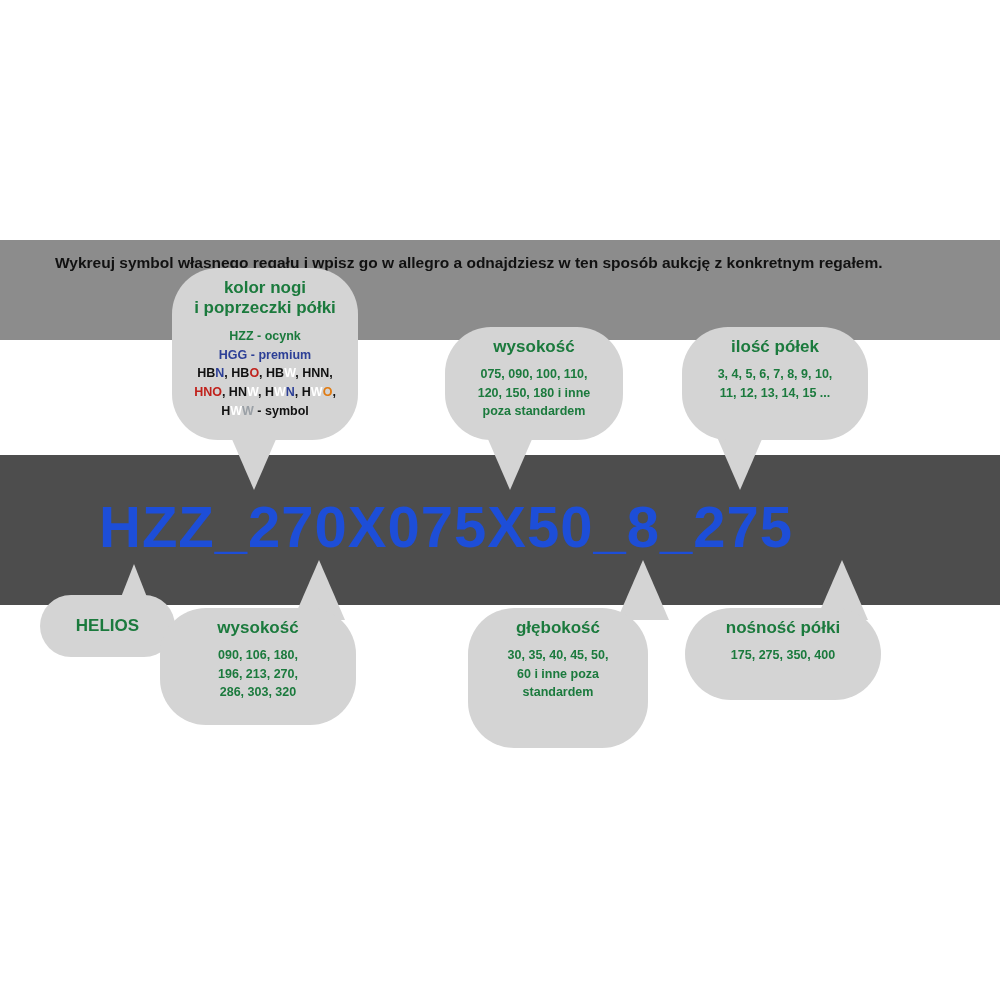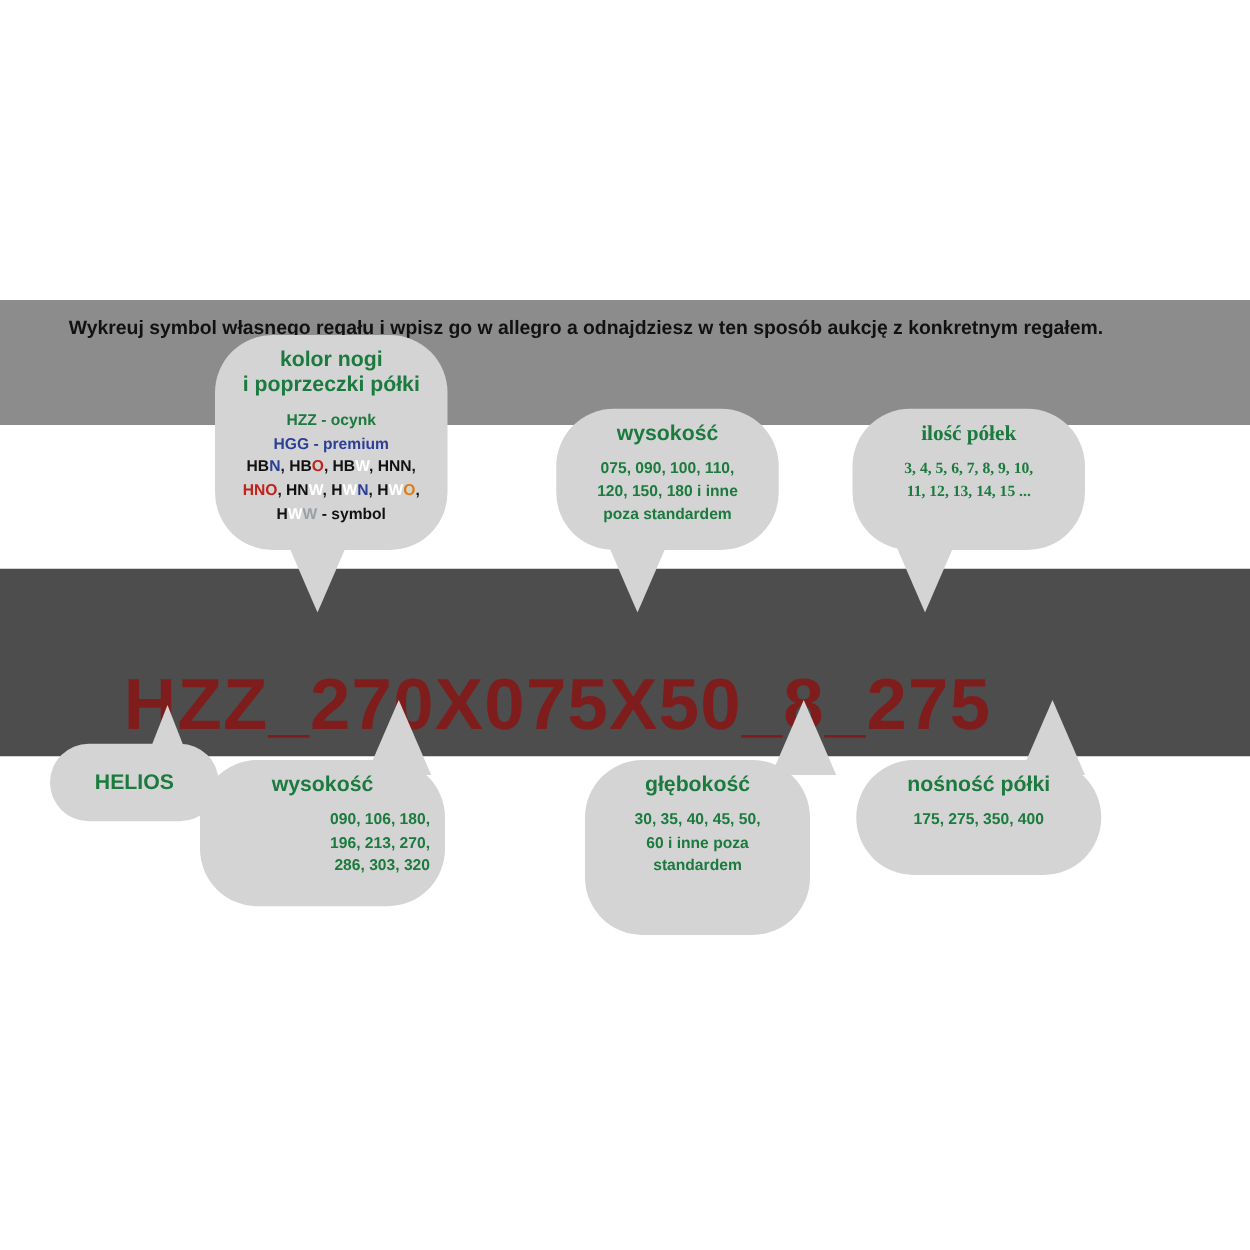--- a/index.html
+++ b/index.html
@@ -35,26 +35,25 @@
     background: #4d4d4d;
   }
 
   
   .code-text {
     position: absolute;
     top: 493px;
     left: 0;
     width: 892px;
     text-align: center;
-    color: #7f1d1d;
+    color: #1d4ed8;
     font-size: 58px;
     font-weight: bold;
     letter-spacing: 1px;
     white-space: nowrap;
-    margin-top: 37px;
   }
 
   
   .caption {
     position: absolute;
     top: 252px;
     left: 55px;
     width: 890px;
     text-align: left;
     color: #111111;
@@ -151,35 +150,35 @@
 
   <div class="tail down" style="left:484px; top:430px;"></div>
   <div class="bubble" style="left:445px; top:327px; width:178px; height:113px;">
     <div class="b-title">wysokość</div>
     <div class="b-body" style="white-space:pre-line;">075, 090, 100, 110,
 120, 150, 180  i inne
 poza standardem</div>
   </div>
 
   <div class="tail down" style="left:714px; top:430px;"></div>
-  <div class="bubble" style="left:682px; top:327px; width:186px; height:113px;font-family:Liberation Serif, serif;">
+  <div class="bubble" style="left:682px; top:327px; width:186px; height:113px;">
     <div class="b-title">ilość półek</div>
     <div class="b-body" style="white-space:pre-line;">3, 4, 5, 6, 7, 8, 9, 10,
 11, 12, 13, 14, 15 ...</div>
   </div>
 
   <div class="tail up slim" style="left:116px; top:564px;"></div>
   <div class="bubble helios" style="left:40px; top:595px; width:135px; height:62px; display:flex; align-items:center; justify-content:center;">
     <div class="b-title">HELIOS</div>
   </div>
 
   <div class="tail up" style="left:293px; top:560px;"></div>
   <div class="bubble" style="left:160px; top:608px; width:196px; height:117px;">
     <div class="b-title">wysokość</div>
-    <div class="b-body" style="white-space:pre-line;text-align:right;">090, 106, 180,
+    <div class="b-body" style="white-space:pre-line;">090, 106, 180,
 196, 213, 270,
 286, 303, 320</div>
   </div>
 
   <div class="tail up" style="left:617px; top:560px;"></div>
   <div class="bubble" style="left:468px; top:608px; width:180px; height:140px;">
     <div class="b-title">głębokość</div>
     <div class="b-body" style="white-space:pre-line;">30, 35, 40, 45, 50,
 60 i inne poza
 standardem</div>

